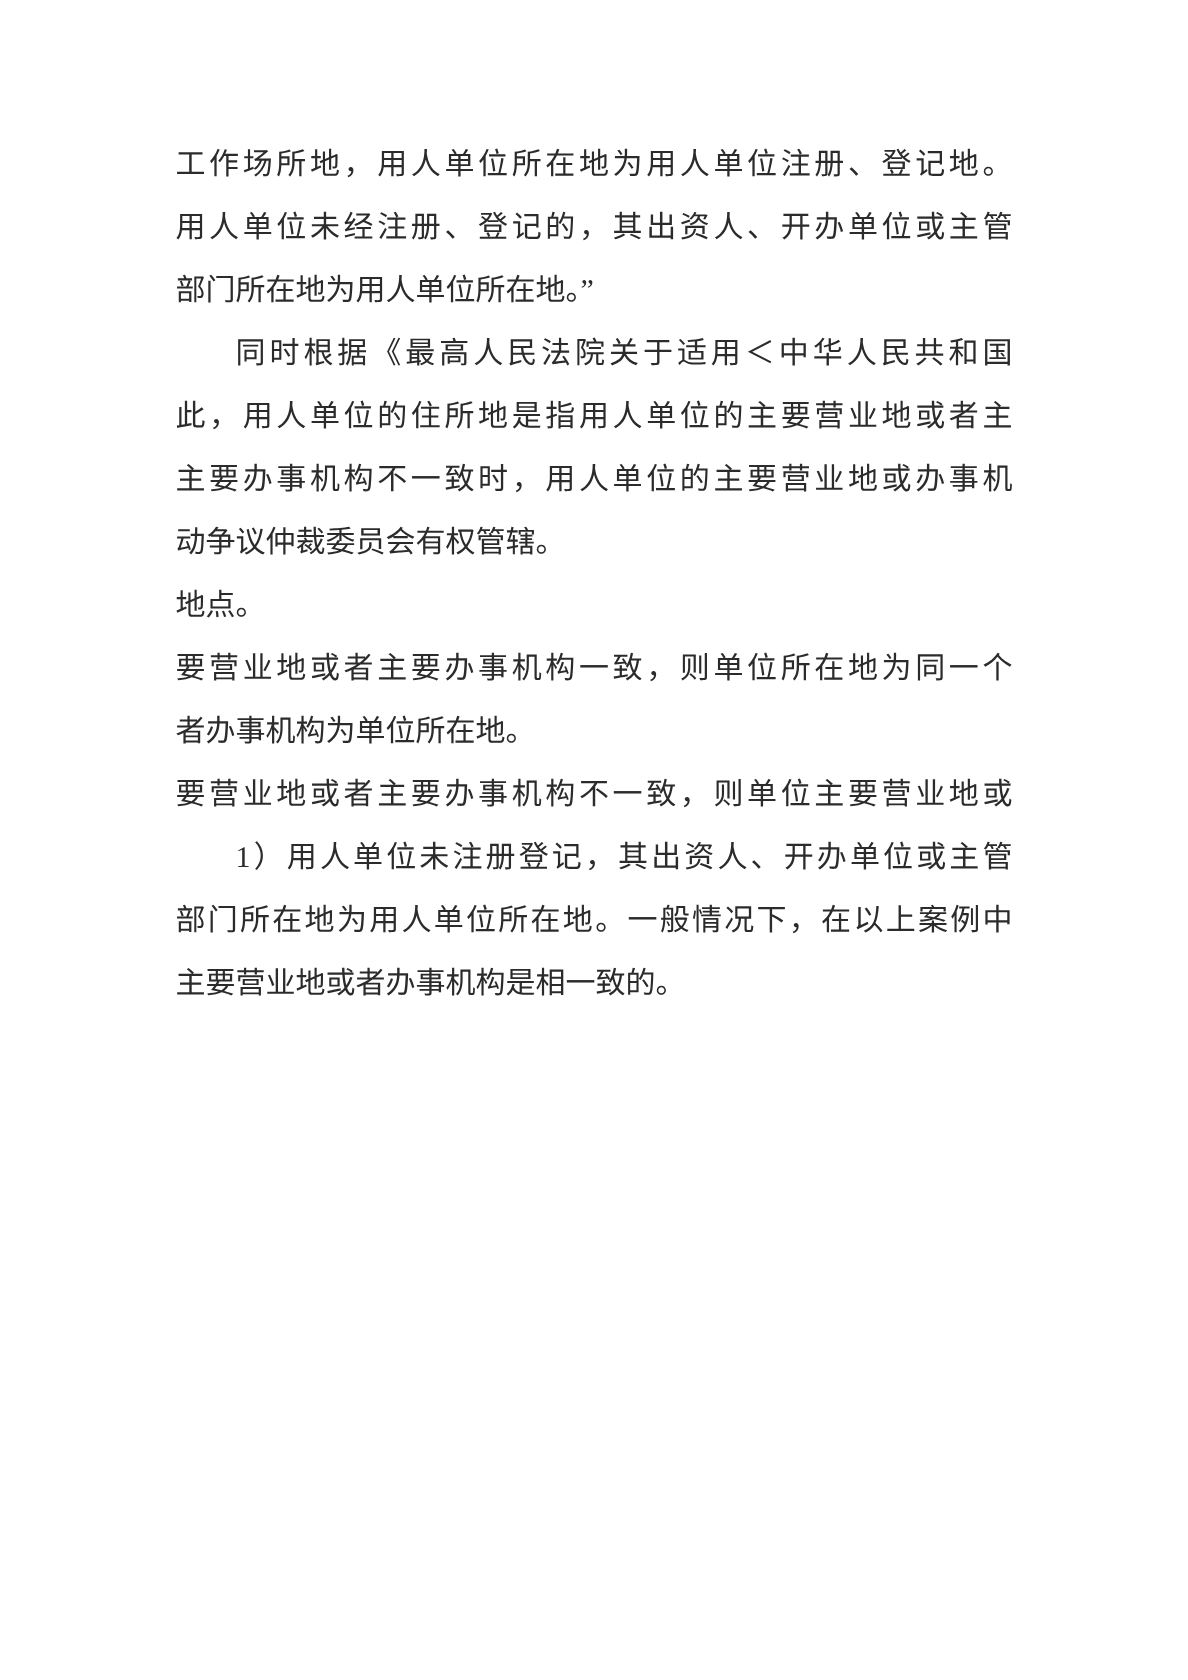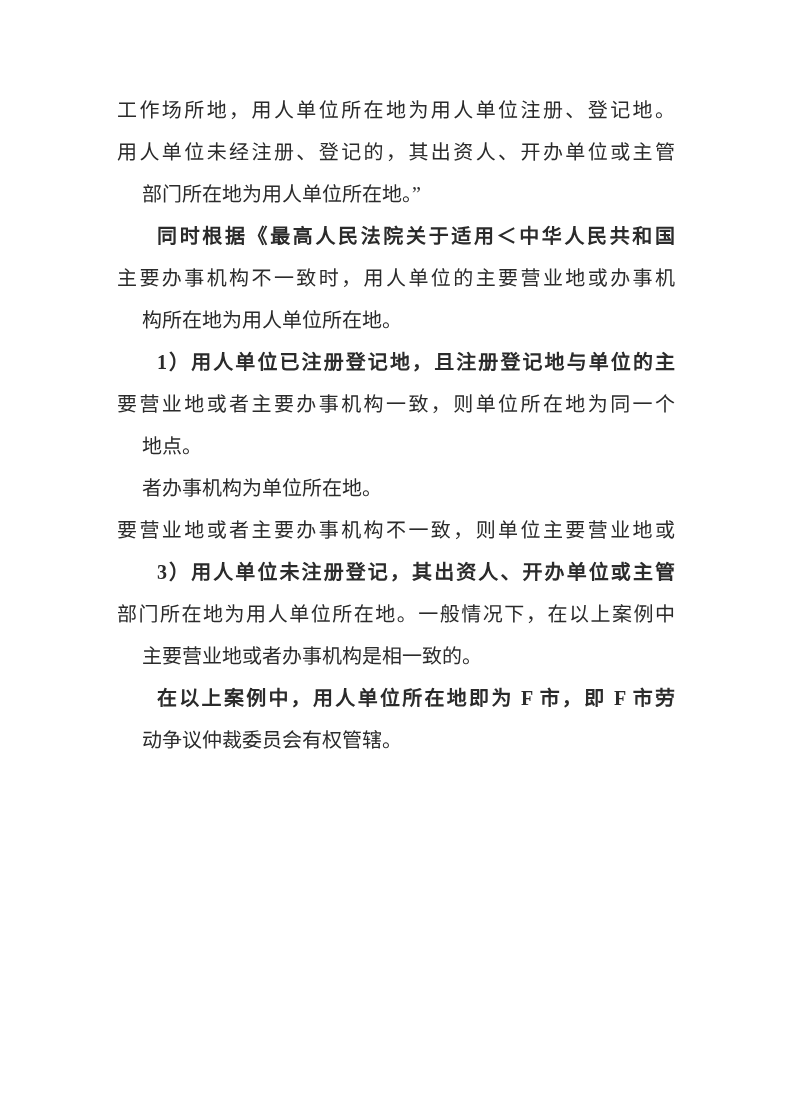--- a/index.html
+++ b/index.html
@@ -30,54 +30,48 @@
     line-height: 42px;
     font-size: 20px;
     color: #2b2b2b;
     text-align: justify;
     text-align-last: justify;
     overflow: hidden;
   }
   .line.end {
     text-align: left;
     text-align-last: left;
-    margin-left: 25px;
   }
   .line.indent {
     padding-left: 40px;
-    font-weight: bold;
   }
 </style>
 </head>
 <body style="background: rgb(255, 255, 255);">
 
 <div class="page">
   <div class="doc-body" style="color: rgb(43, 43, 43);">
       <div class="para">
         <div class="line">工作场所地，用人单位所在地为用人单位注册、登记地。</div>
         <div class="line">用人单位未经注册、登记的，其出资人、开办单位或主管</div>
         <div class="line end">部门所在地为用人单位所在地。”</div>
       </div>
       <div class="para">
         <div class="line indent">同时根据《最高人民法院关于适用＜中华人民共和国</div>
+        <div class="line">此，用人单位的住所地是指用人单位的主要营业地或者主</div>
         <div class="line">主要办事机构不一致时，用人单位的主要营业地或办事机</div>
-        <div class="line end">构所在地为用人单位所在地。</div>
+        <div class="line end">动争议仲裁委员会有权管辖。</div>
       </div>
       <div class="para">
-        <div class="line indent">1）用人单位已注册登记地，且注册登记地与单位的主</div>
+        <div class="line end">地点。</div>
         <div class="line">要营业地或者主要办事机构一致，则单位所在地为同一个</div>
-        <div class="line end">地点。</div>
       </div>
       <div class="para">
         <div class="line end">者办事机构为单位所在地。</div>
         <div class="line">要营业地或者主要办事机构不一致，则单位主要营业地或</div>
       </div>
       <div class="para">
-        <div class="line indent">3）用人单位未注册登记，其出资人、开办单位或主管</div>
+        <div class="line indent">1）用人单位未注册登记，其出资人、开办单位或主管</div>
         <div class="line">部门所在地为用人单位所在地。一般情况下，在以上案例中</div>
         <div class="line end">主要营业地或者办事机构是相一致的。</div>
-      </div>
-      <div class="para">
-        <div class="line indent">在以上案例中，用人单位所在地即为 F 市，即 F 市劳</div>
-        <div class="line end">动争议仲裁委员会有权管辖。</div>
       </div>
     </div>
 </div>
 
 </body></html>

